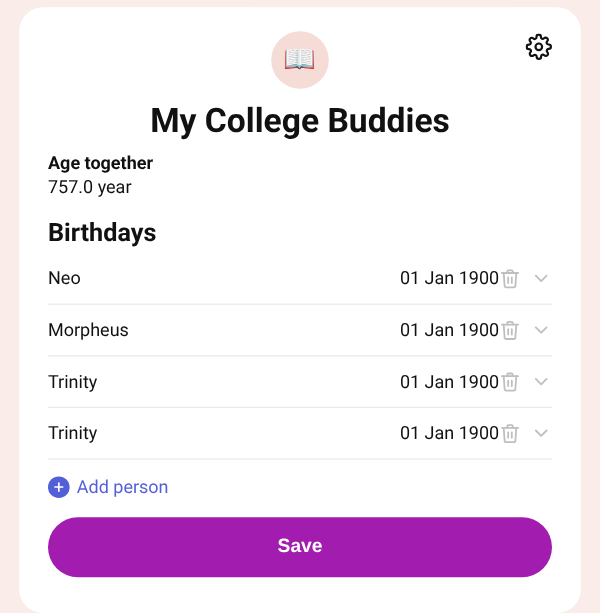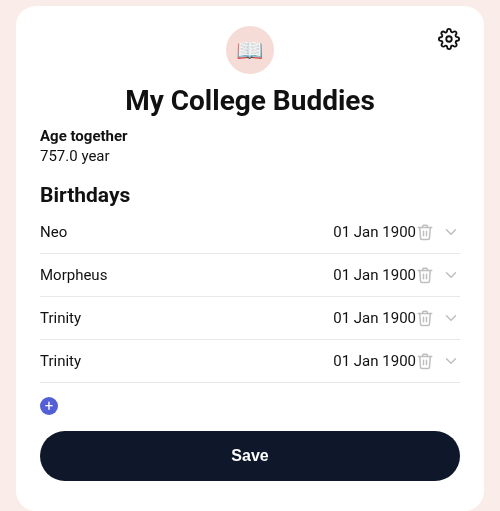--- a/index.html
+++ b/index.html
@@ -104,21 +104,21 @@
       color: #fff;
       display: flex;
       align-items: center;
       justify-content: center;
       font-size: 15px;
       line-height: 1;
       font-weight: 400;
     }
     .save-btn {
       width: 100%;
-      background: #0f172a;
+      background: #a21caf;
       color: #fff;
       border: none;
       border-radius: 26px;
       padding: 16px 0;
       font-size: 16px;
       font-weight: 600;
       cursor: pointer;
     }
   </style>
 </head>
@@ -219,17 +219,18 @@
       <span class="icon-btn">
         <svg width="18" height="18" viewBox="0 0 24 24" fill="none" stroke="currentColor" stroke-width="2" stroke-linecap="round" stroke-linejoin="round">
             <polyline points="6 9 12 15 18 9"></polyline>
           </svg>
       </span>
     </span>
   </div>
 
   <div class="add-row">
     <span class="add-circle">+</span>
+    <span>Add person</span>
   </div>
 
   <button class="save-btn">Save</button>
 
 </div>
 
 </body></html>

